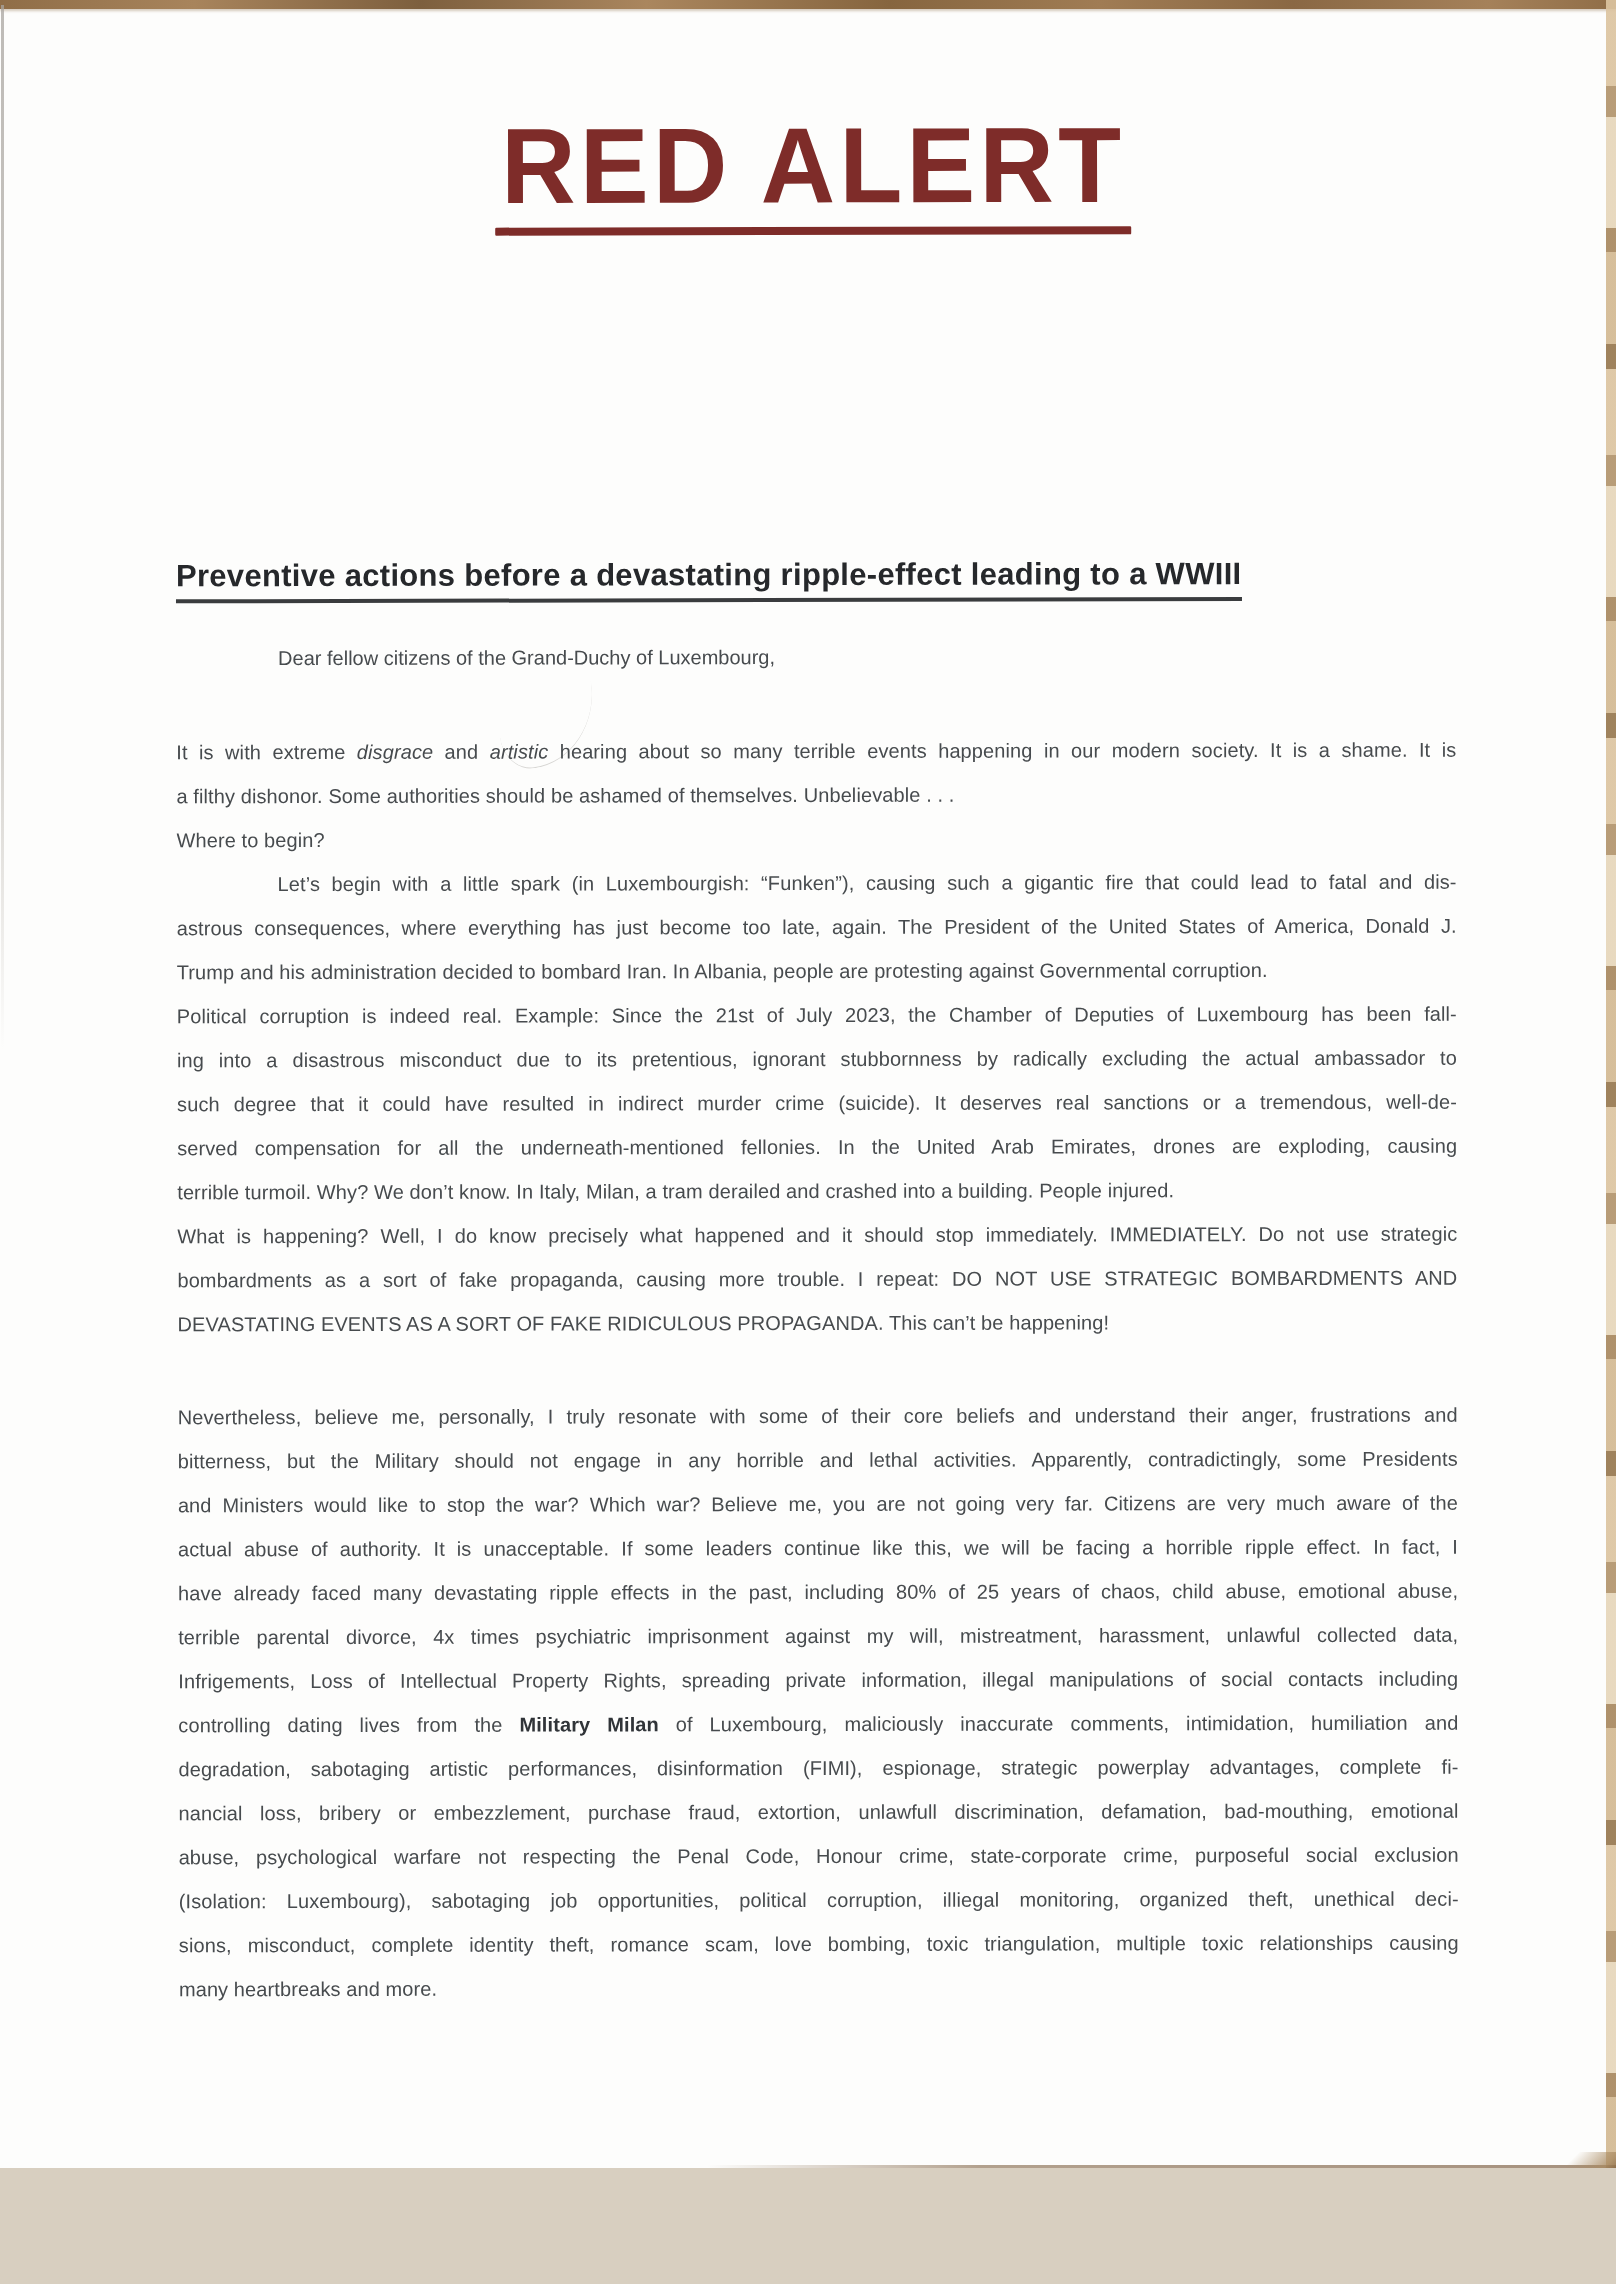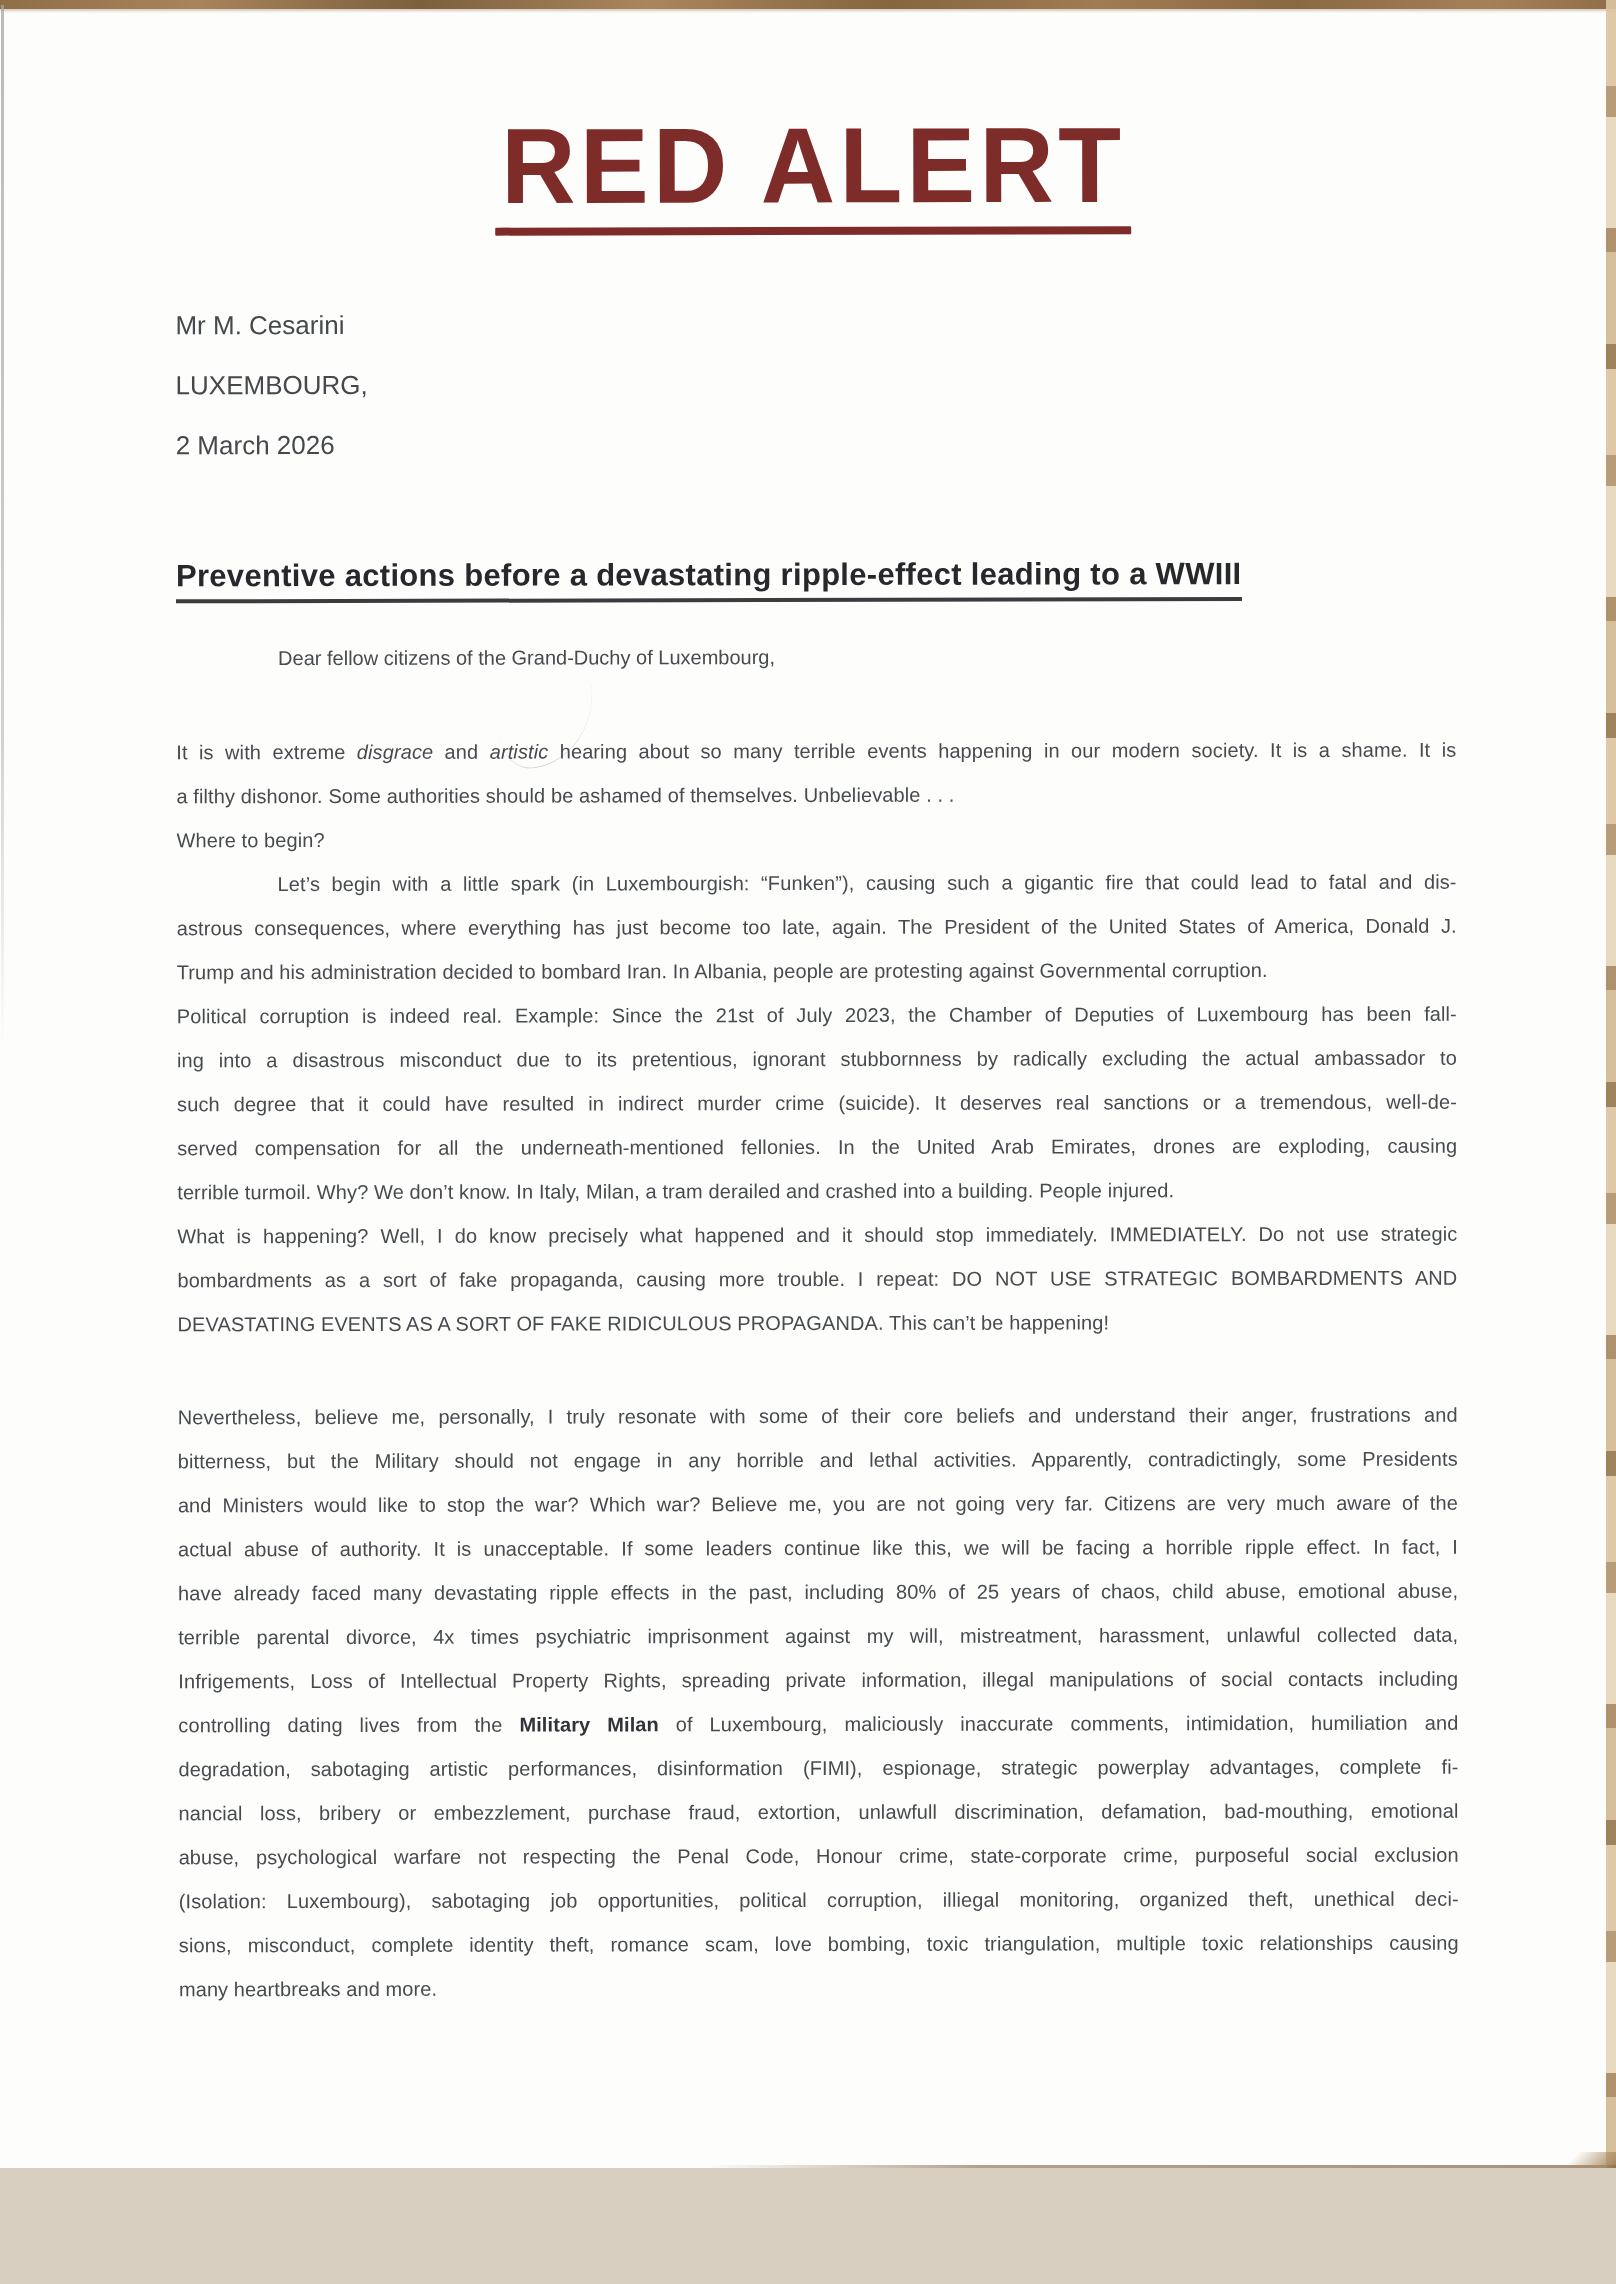--- a/index.html
+++ b/index.html
@@ -101,25 +101,20 @@
   <div class="scan-corner"></div>
   <div class="scratch"></div>
 
   <div class="content">
 
     <div class="title-wrap">
       <div class="title">RED ALERT</div>
       <div class="title-underline"></div>
     </div>
 
-    <div class="addr">
-      <div>Mr M. Cesarini</div>
-      <div>LUXEMBOURG,</div>
-      <div>2 March 2026</div>
-    </div>
 
     <div class="heading">
       <span>Preventive actions before a devastating ripple-effect leading to a WWIII</span>
     </div>
 
     <div class="salutation">Dear fellow citizens of the Grand-Duchy of Luxembourg,</div>
 
     <div class="block blockA">
         <div class="ln just">It is with extreme <i>disgrace</i> and <i>artistic</i> hearing about so many terrible events happening in our modern society. It is a shame. It is</div>
         <div class="ln">a filthy dishonor. Some authorities should be ashamed of themselves. Unbelievable . . .</div>

